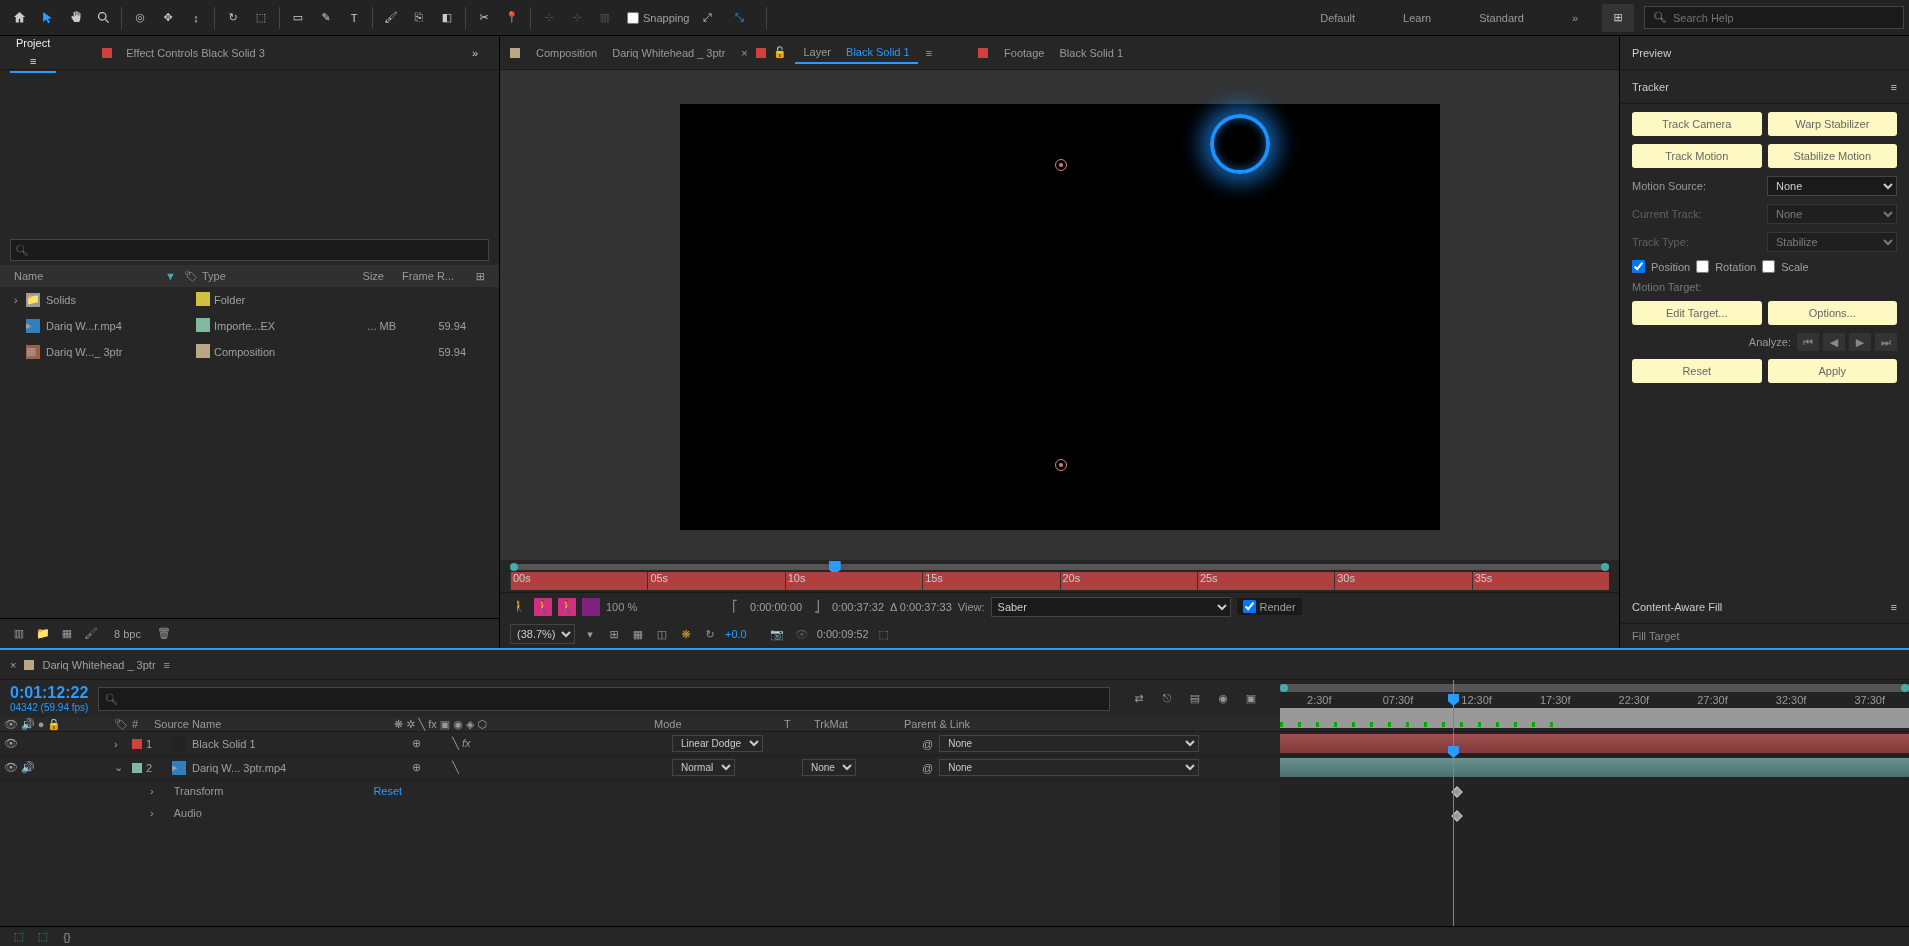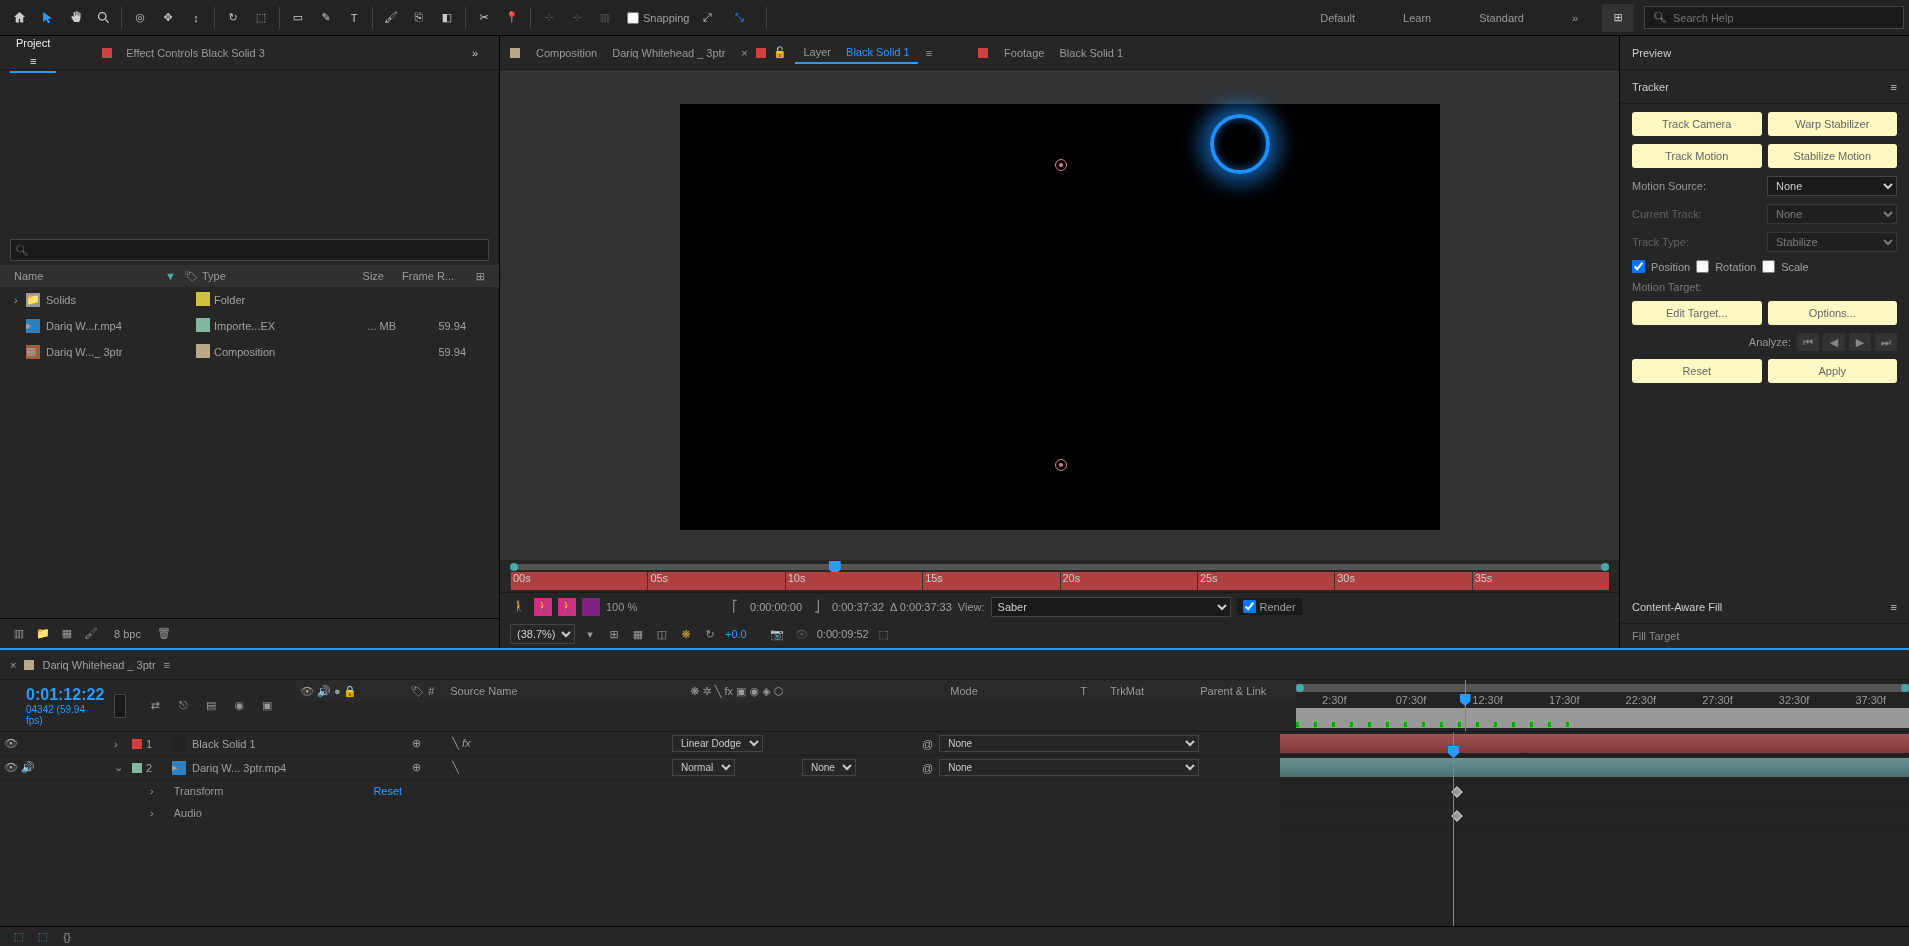--- a/index.html
+++ b/index.html
@@ -80,21 +80,21 @@
 .rline { display:flex; align-items:center; gap:6px; }
 .rline label { flex:1; color:#999; }
 .rline select,.rline input[type=text] { background:#1a1a1a; border:1px solid #444; color:#ccc; padding:2px 4px; width:130px; }
 .play-ctl { display:flex; gap:4px; justify-content:flex-end;}
 .play-ctl .pbtn { width:22px; height:18px; background:#333; display:flex; align-items:center; justify-content:center; cursor:pointer; color:#888; }
 
 
 .timeline { height:298px; background:#262626; border-top:2px solid #2a9bff; display:flex; flex-direction:column; }
 .tl-tabs { height:30px; display:flex; align-items:center; padding:0 10px; gap:8px; border-bottom:1px solid #1a1a1a; }
 .tl-head { height:52px; display:flex; border-bottom:1px solid #1a1a1a; }
-.tl-left { width:1280px; display:flex; flex-direction:row;margin-left:16px; }
+.tl-left { width:1280px; display:flex; flex-direction:column; }
 .tl-time-row { display:flex; align-items:center; padding:4px 10px; gap:10px; }
 .tc { color:#2a9bff; font-size:16px; font-weight:bold; }
 .tc-sub { color:#2a9bff; font-size:10px; }
 .tl-search { flex:1; }
 .tl-search input { width:100%; background:#1a1a1a; border:1px solid #444; padding:5px; color:#ccc; outline:none; }
 .tl-icons { display:flex; gap:10px; padding:0 10px; }
 .tl-cols { display:flex; background:#2a2a2a; height:22px; align-items:center; font-size:10px; color:#999; }
 .tl-cols > div { padding:0 4px; }
 
 .tl-body { display:flex; flex:1; overflow:hidden; }

